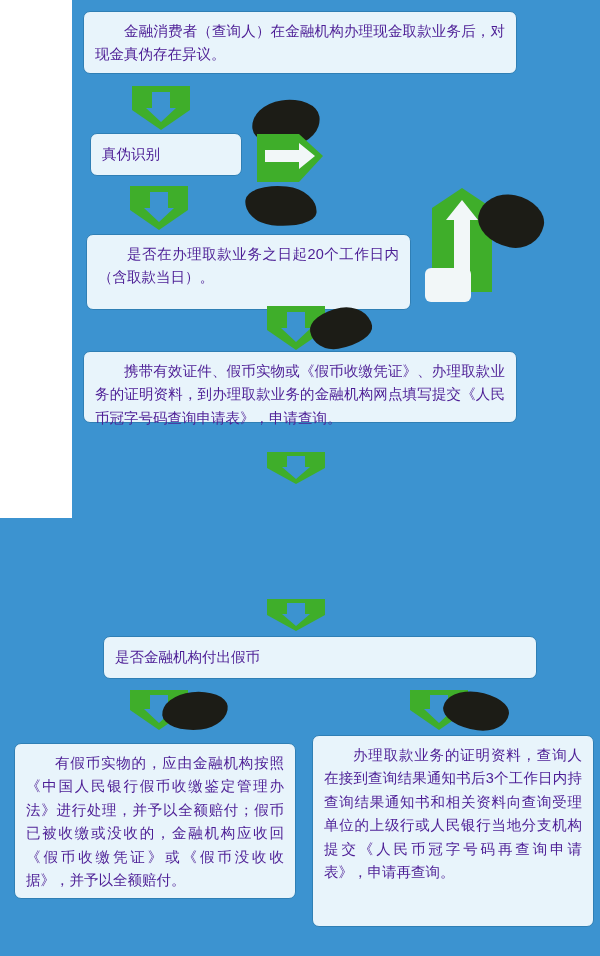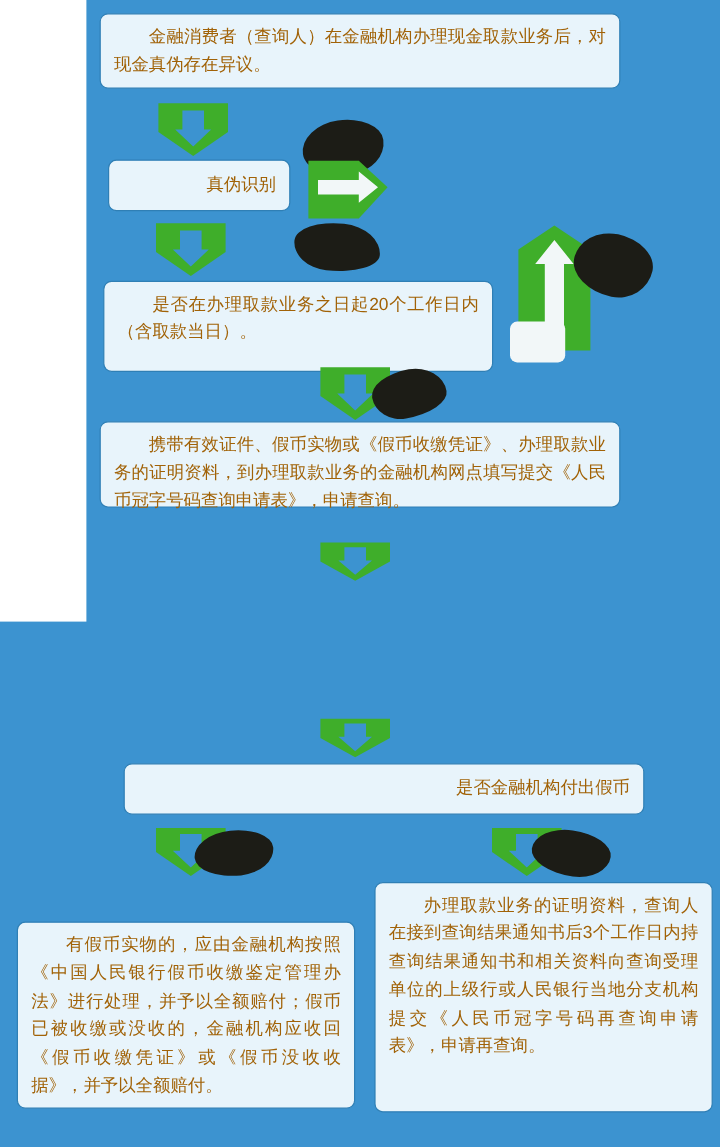--- a/index.html
+++ b/index.html
@@ -38,32 +38,32 @@
     width: 600px;
     height: 438px;
   }
   
   .box {
     position: absolute;
     background: #e8f4fb;
     border: 1px solid #2f7fb5;
     border-radius: 7px;
     box-sizing: border-box;
-    color: #a16207;
+    color: #4c1d95;
     font-size: 14.5px;
     line-height: 1.62;
     padding: 8px 11px;
     text-align: justify;
     text-justify: inter-ideograph;
   }
   .box.center {
     text-align: center;
     display: flex;
     align-items: center;
-    justify-content: flex-end;
+    justify-content: flex-start;
   }
   .box .indent {
     display: block;
     text-indent: 2em;
   }
   
   .arrow {
     position: absolute;
   }
   .arrow svg {
@@ -179,21 +179,21 @@
   <div class="blob" style="left:162px; top:692px; width:66px; height:38px; transform:rotate(-6deg);"></div>
 
   <div class="arrow" style="left:408px; top:688px;">
     <svg width="62" height="44" viewBox="0 0 62 44">
       <polygon points="2,2 60,2 60,22 31,42 2,22" fill="#3fae2a"></polygon>
       <polygon points="22,7 40,7 40,21 46,21 31,35 16,21 22,21" fill="#3c93d0"></polygon>
     </svg>
   </div>
   <div class="blob" style="left:443px; top:692px; width:66px; height:38px; transform:rotate(8deg);"></div>
 
-  <div class="box" id="box-compensate" style="left:14px; top:768px; width:282px; height:156px;">
+  <div class="box" id="box-compensate" style="left:14px; top:743px; width:282px; height:156px;">
     <span class="indent">有假币实物的，应由金融机构按照《中国人民银行假币收缴鉴定管理办法》进行处理，并予以全额赔付；假币已被收缴或没收的，金融机构应收回《假币收缴凭证》或《假币没收收据》，并予以全额赔付。</span>
   </div>
 
   <div class="box" id="box-reinquiry" style="left:312px; top:735px; width:282px; height:192px;">
     <span class="indent">办理取款业务的证明资料，查询人在接到查询结果通知书后3个工作日内持查询结果通知书和相关资料向查询受理单位的上级行或人民银行当地分支机构提交《人民币冠字号码再查询申请表》，申请再查询。</span>
   </div>
 
 </div>
 
 </body></html>

